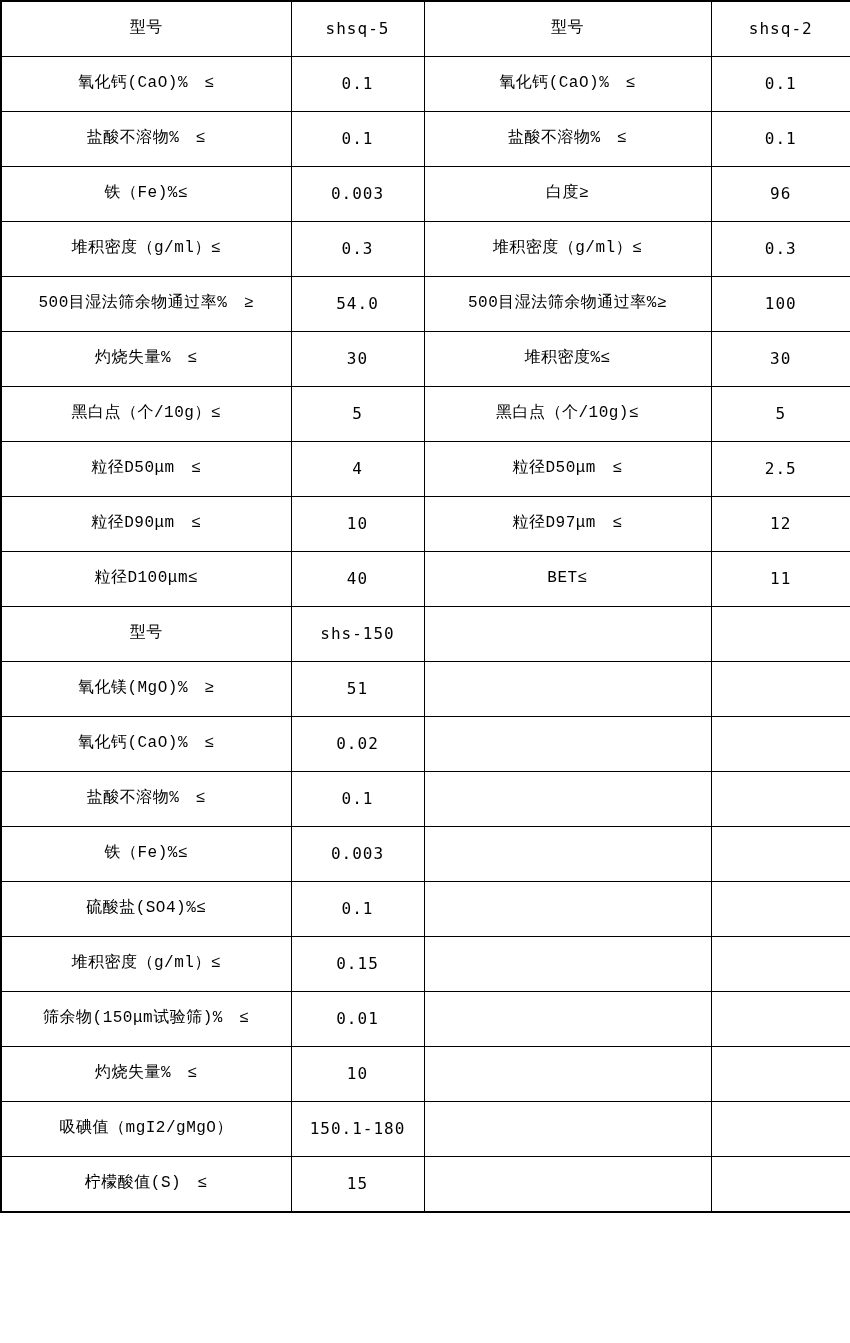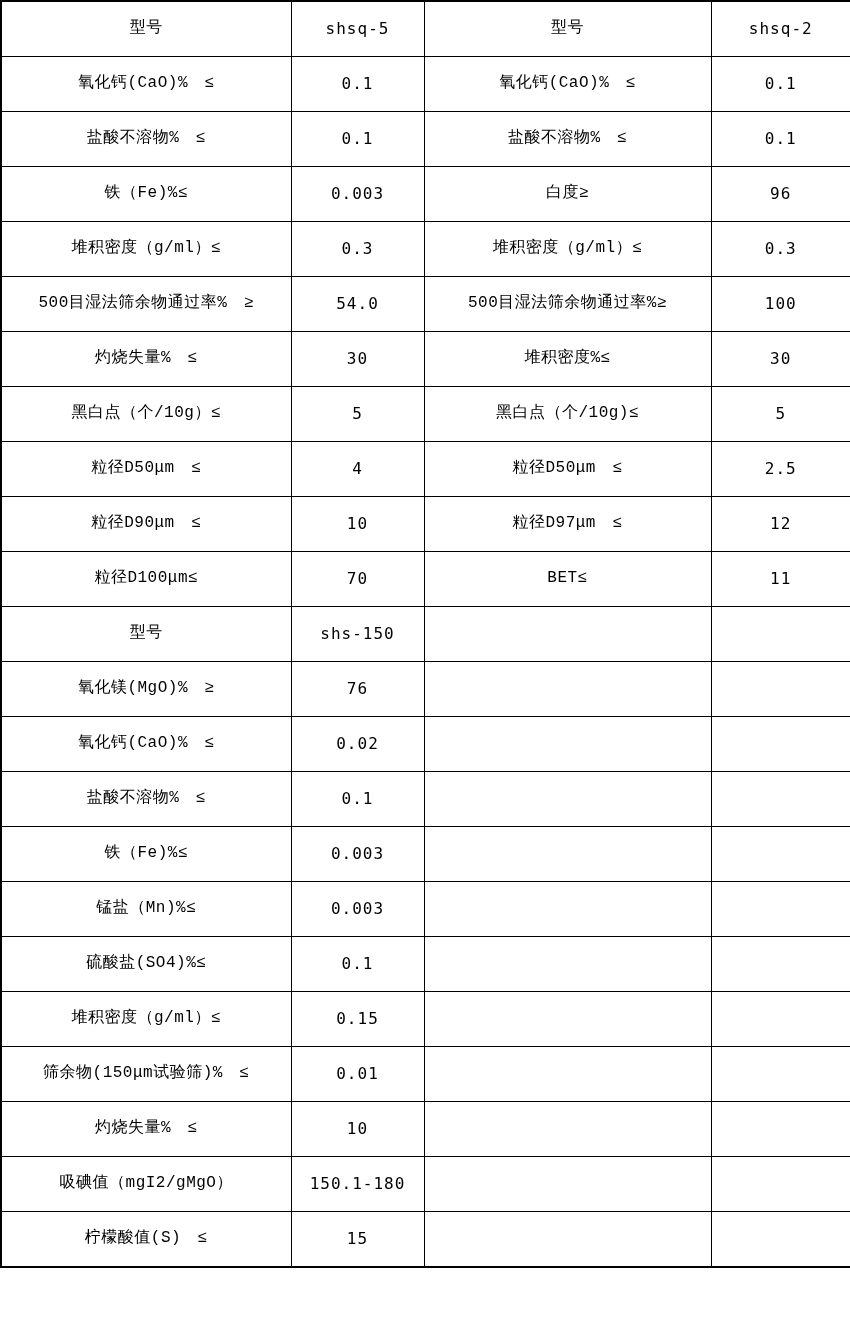--- a/index.html
+++ b/index.html
@@ -105,56 +105,50 @@
         <td class="c-value">2.5</td>
       </tr>
       <tr>
         <td class="c-label">粒径D90μm　≤</td>
         <td class="c-value">10</td>
         <td class="c-label">粒径D97μm　≤</td>
         <td class="c-value">12</td>
       </tr>
       <tr>
         <td class="c-label">粒径D100μm≤</td>
-        <td class="c-value">70</td>
+        <td class="c-value">40</td>
         <td class="c-label">BET≤</td>
         <td class="c-value">11</td>
       </tr>
       <tr>
         <td class="c-label">型号</td>
         <td class="c-value">shs-150</td>
         <td class="c-label"></td>
         <td class="c-value"></td>
       </tr>
       <tr>
         <td class="c-label">氧化镁(MgO)%　≥</td>
-        <td class="c-value">76</td>
+        <td class="c-value">51</td>
         <td class="c-label"></td>
         <td class="c-value"></td>
       </tr>
       <tr>
         <td class="c-label">氧化钙(CaO)%　≤</td>
         <td class="c-value">0.02</td>
         <td class="c-label"></td>
         <td class="c-value"></td>
       </tr>
       <tr>
         <td class="c-label">盐酸不溶物%　≤</td>
         <td class="c-value">0.1</td>
         <td class="c-label"></td>
         <td class="c-value"></td>
       </tr>
       <tr>
         <td class="c-label">铁（Fe)%≤</td>
-        <td class="c-value">0.003</td>
-        <td class="c-label"></td>
-        <td class="c-value"></td>
-      </tr>
-      <tr>
-        <td class="c-label">锰盐（Mn)%≤</td>
         <td class="c-value">0.003</td>
         <td class="c-label"></td>
         <td class="c-value"></td>
       </tr>
       <tr>
         <td class="c-label">硫酸盐(SO4)%≤</td>
         <td class="c-value">0.1</td>
         <td class="c-label"></td>
         <td class="c-value"></td>
       </tr>

